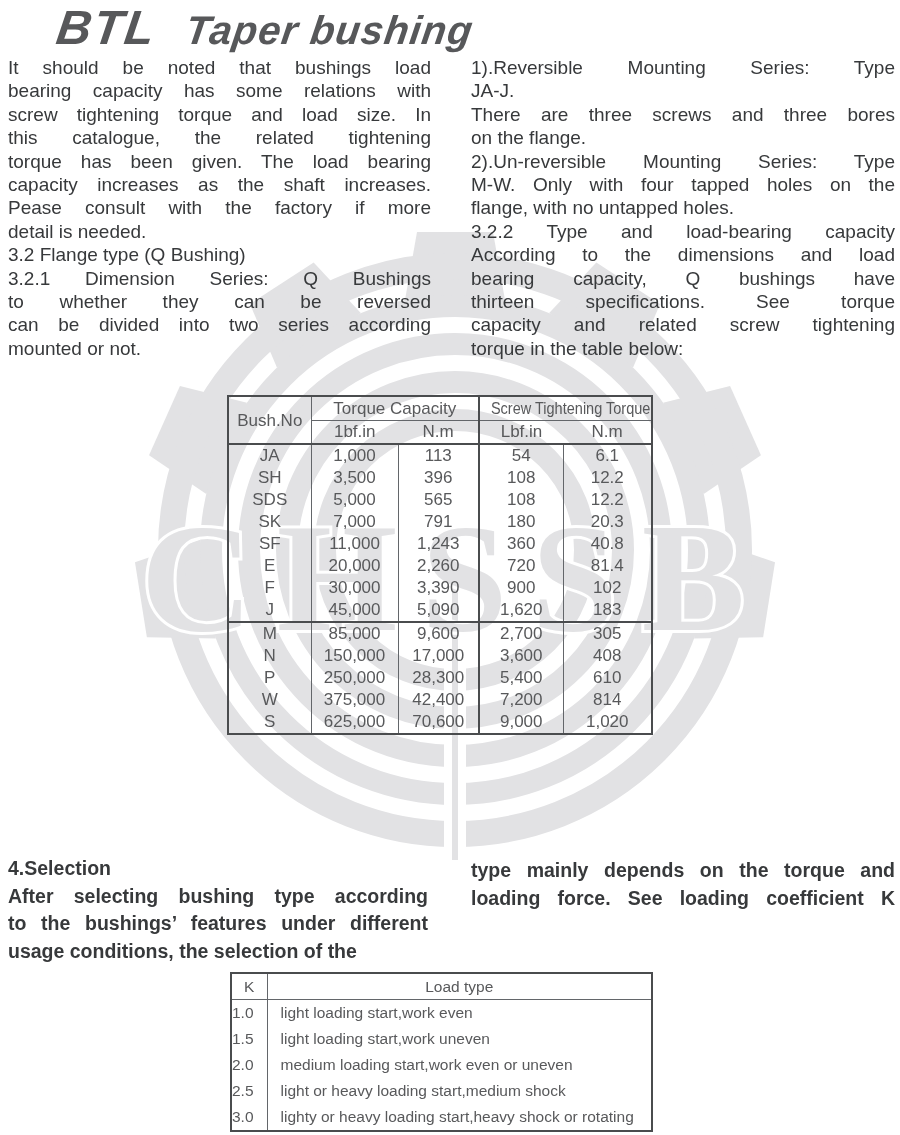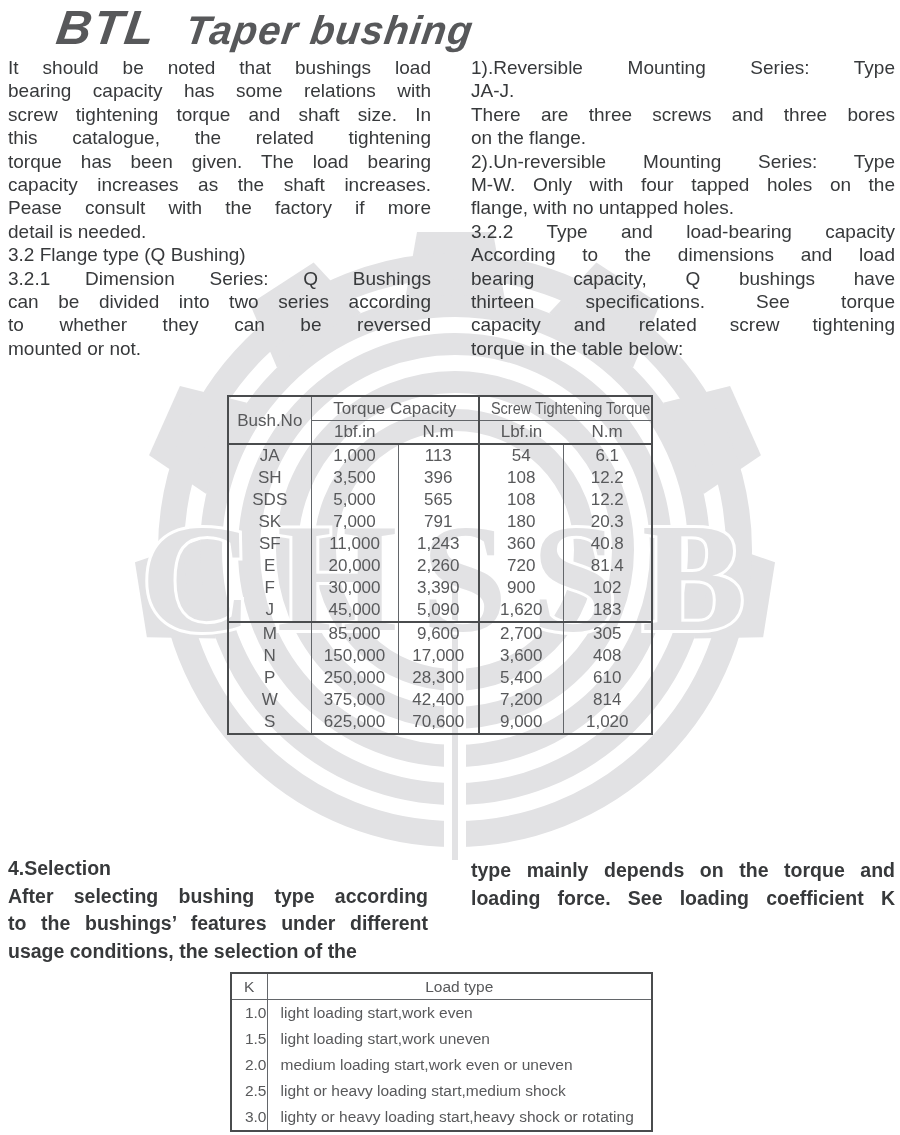--- a/index.html
+++ b/index.html
@@ -45,21 +45,21 @@
   .t1 tr.h2 td{border-bottom:2px solid var(--bdark);margin-left:9px;}
   .t1 td.bl{border-left:1.5px solid var(--bmid);}
   .t1 tr.sep td{border-top:2px solid var(--bdark);}
   .cond{display:inline-block;transform:scaleX(.88);transform-origin:center;white-space:nowrap;font-size:16.5px;}
 
   
   .t2{position:absolute;left:230px;top:972px;width:421px;border-collapse:collapse;table-layout:fixed;
       border:2px solid var(--bdark);font-size:15.5px;color:var(--tink);}
   .t2 td{padding:0;height:26px;line-height:26px;text-align:left;}
   .t2 tr.h td{height:25px;line-height:25px;border-bottom:1.5px solid var(--bmid);text-align:center;}
-  .t2 td.k{text-align:right;border-right:1.5px solid var(--bmid);}
+  .t2 td.k{text-align:left;border-right:1.5px solid var(--bmid);}
   .t2 td.load{padding-left:13px;}
 </style>
 </head>
 <body>
 
 <div class="page">
 
   <svg class="wm-svg" width="900" height="680" viewBox="0 0 900 680">
     <g fill="#e2e2e4">
       <g transform="rotate(-99 455 335)">
@@ -95,30 +95,30 @@
   </svg>
 
   <div class="header">
     <span class="brand">BTL</span>
     <span class="htitle">Taper bushing</span>
   </div>
 
   <div class="col col-tl">
     <div class="ln">It should be noted that bushings load</div>
     <div class="ln">bearing capacity has some relations with</div>
-    <div class="ln">screw tightening torque and shaft size. In</div>
+    <div class="ln">screw tightening torque and load size. In</div>
     <div class="ln">this catalogue, the related tightening</div>
     <div class="ln">torque has been given. The load bearing</div>
     <div class="ln">capacity increases as the shaft increases.</div>
     <div class="ln">Pease consult with the factory if more</div>
     <div class="ln end">detail is needed.</div>
     <div class="ln end">3.2 Flange type (Q Bushing)</div>
     <div class="ln">3.2.1 Dimension Series: Q Bushings</div>
+    <div class="ln">to whether they can be reversed</div>
     <div class="ln">can be divided into two series according</div>
-    <div class="ln">to whether they can be reversed</div>
     <div class="ln end">mounted or not.</div>
   </div>
 
   <div class="col col-tr">
     <div class="ln">1).Reversible Mounting Series: Type</div>
     <div class="ln end">JA-J.</div>
     <div class="ln">There are three screws and three bores</div>
     <div class="ln end">on the flange.</div>
     <div class="ln">2).Un-reversible Mounting Series: Type</div>
     <div class="ln">M-W. Only with four tapped holes on the</div>

